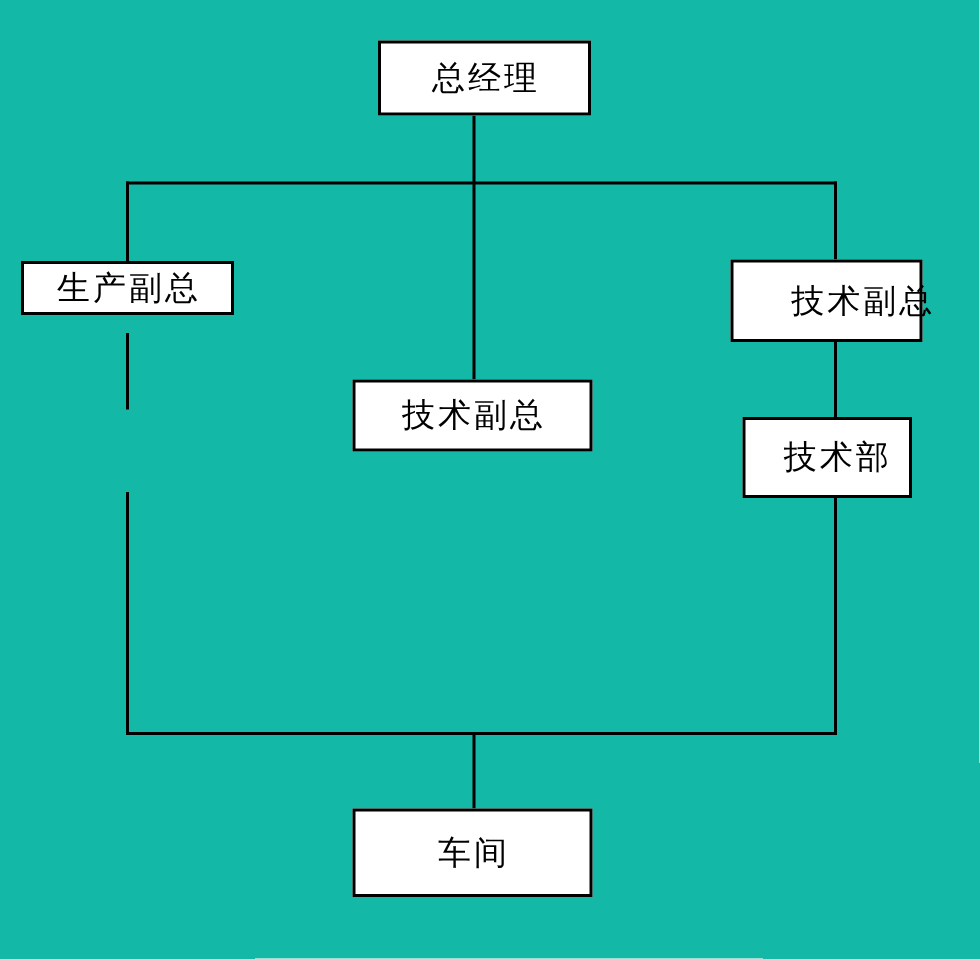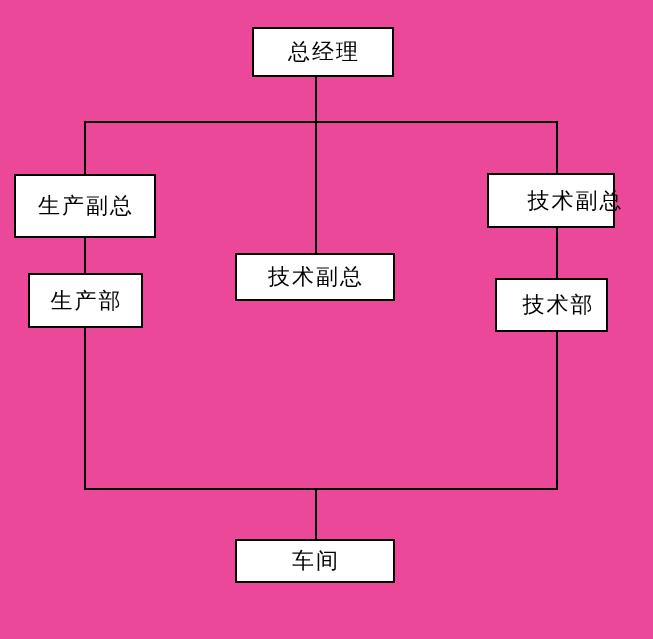--- a/index.html
+++ b/index.html
@@ -4,21 +4,21 @@
 <style>
   html, body {
     margin: 0;
     padding: 0;
     background: #ffffff;
   }
   .canvas {
     position: relative;
     width: 653px;
     height: 639px;
-    background: #ec4899;
+    background: #14b8a6;
     font-family: "Liberation Serif", "DejaVu Serif", serif;
     overflow: hidden;
   }
   .node {
     position: absolute;
     box-sizing: border-box;
     border: 2px solid #000000;
     background: #ffffff;
     display: flex;
     align-items: center;
@@ -29,26 +29,26 @@
     color: #000000;
     white-space: nowrap;
   }
   .line {
     position: absolute;
     background: #000000;
   }
 
   
   .n-gm    { left: 252px; top: 27px;  width: 142px; height: 50px; }
-  .n-pvp   { left: 14px;  top: 174px; width: 142px; height: 64px; }
+  .n-pvp   { left: 14px;  top: 174px; width: 142px; height: 36px; }
   .n-admin { left: 235px; top: 253px; width: 160px; height: 48px; }
   .n-tvp   { left: 487px; top: 173px; width: 128px; height: 55px; padding-left: 47px; }
   .n-pd    { left: 28px;  top: 273px; width: 115px; height: 55px; }
   .n-td    { left: 495px; top: 278px; width: 113px; height: 54px; padding-left: 12px; }
-  .n-ws    { left: 235px; top: 539px; width: 160px; height: 44px; }
+  .n-ws    { left: 235px; top: 539px; width: 160px; height: 59px; }
 
   
   .l-v-center   { left: 315px; top: 77px;  width: 2px;   height: 176px; }
   .l-h-top      { left: 84px;  top: 121px; width: 474px; height: 2px;   }
   .l-v-left-a   { left: 84px;  top: 121px; width: 2px;   height: 53px;  }
   .l-v-left-b   { left: 84px;  top: 222px; width: 2px;   height: 51px;  }
   .l-v-left-c   { left: 84px;  top: 328px; width: 2px;   height: 162px; }
   .l-v-right-a  { left: 556px; top: 121px; width: 2px;   height: 52px;  }
   .l-v-right-b  { left: 556px; top: 228px; width: 2px;   height: 50px;  }
   .l-v-right-c  { left: 556px; top: 332px; width: 2px;   height: 158px; }
@@ -80,23 +80,20 @@
   </div>
 
   <div class="node n-admin">
     <span>技术副总</span>
   </div>
 
   <div class="node n-tvp">
     <span>技术副总</span>
   </div>
 
-  <div class="node n-pd">
-    <span>生产部</span>
-  </div>
 
   <div class="node n-td">
     <span>技术部</span>
   </div>
 
   <div class="node n-ws">
     <span>车间</span>
   </div>
 
 </div>

